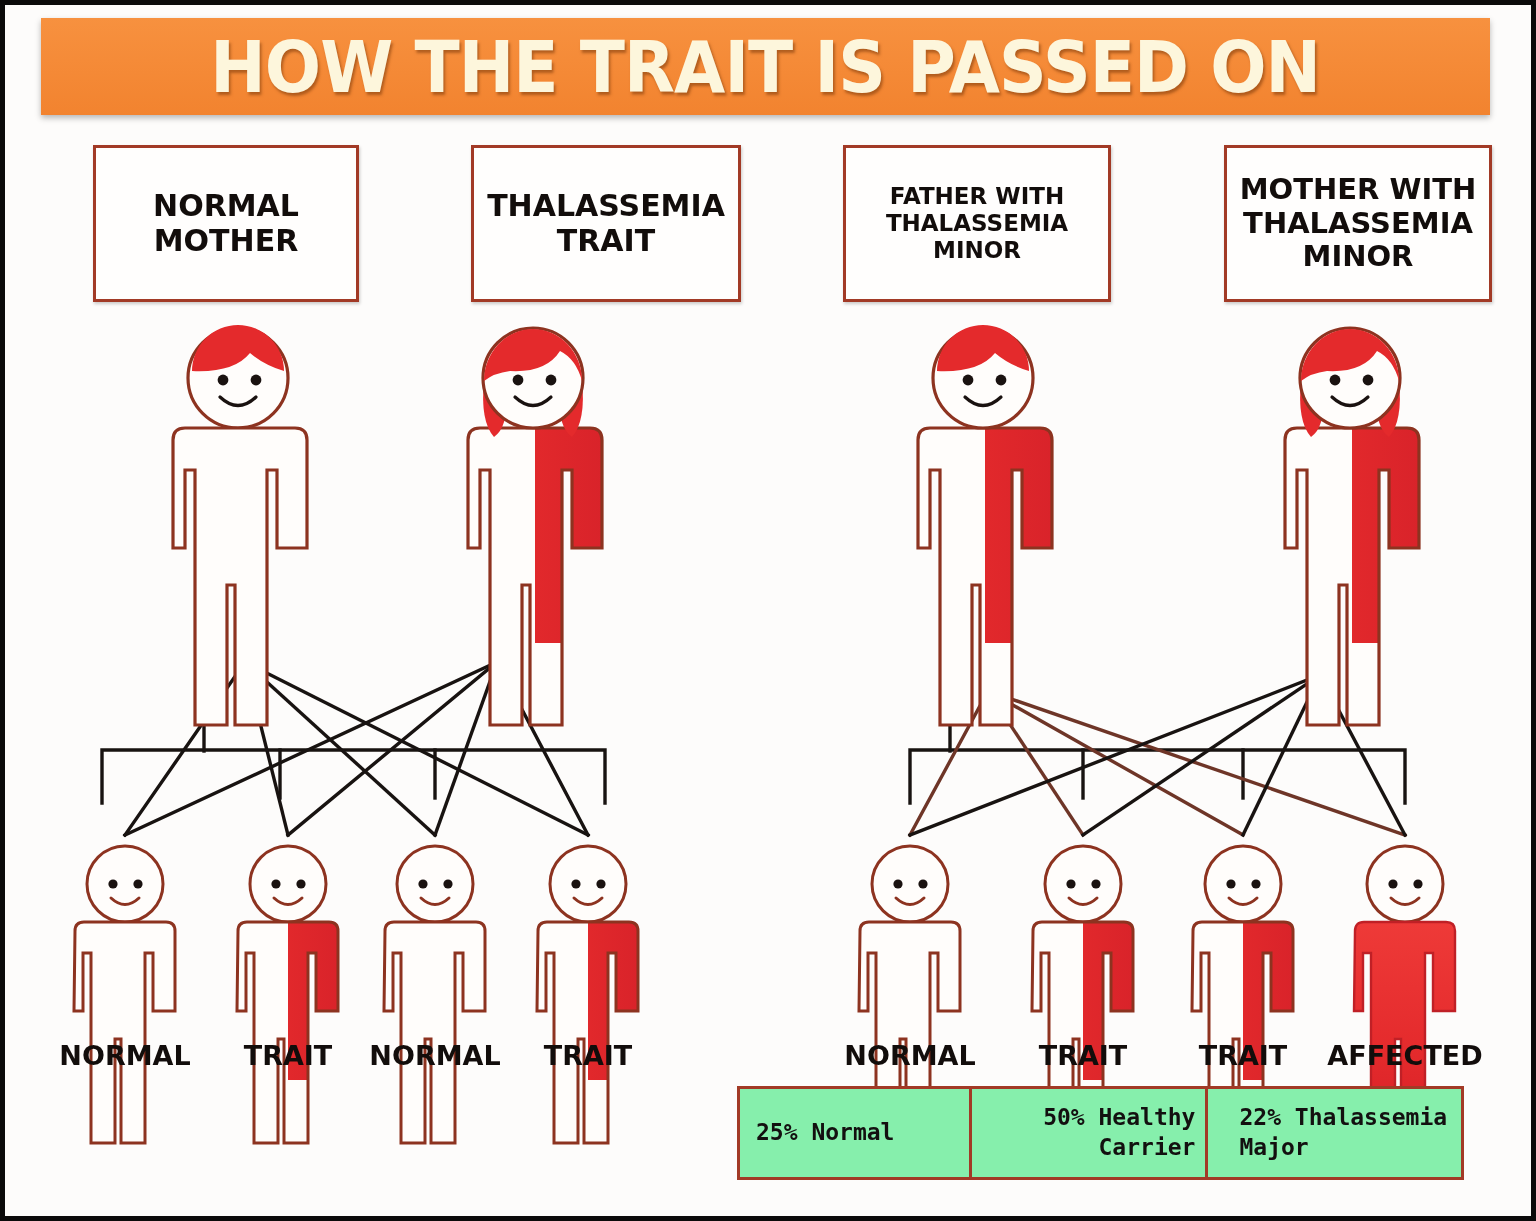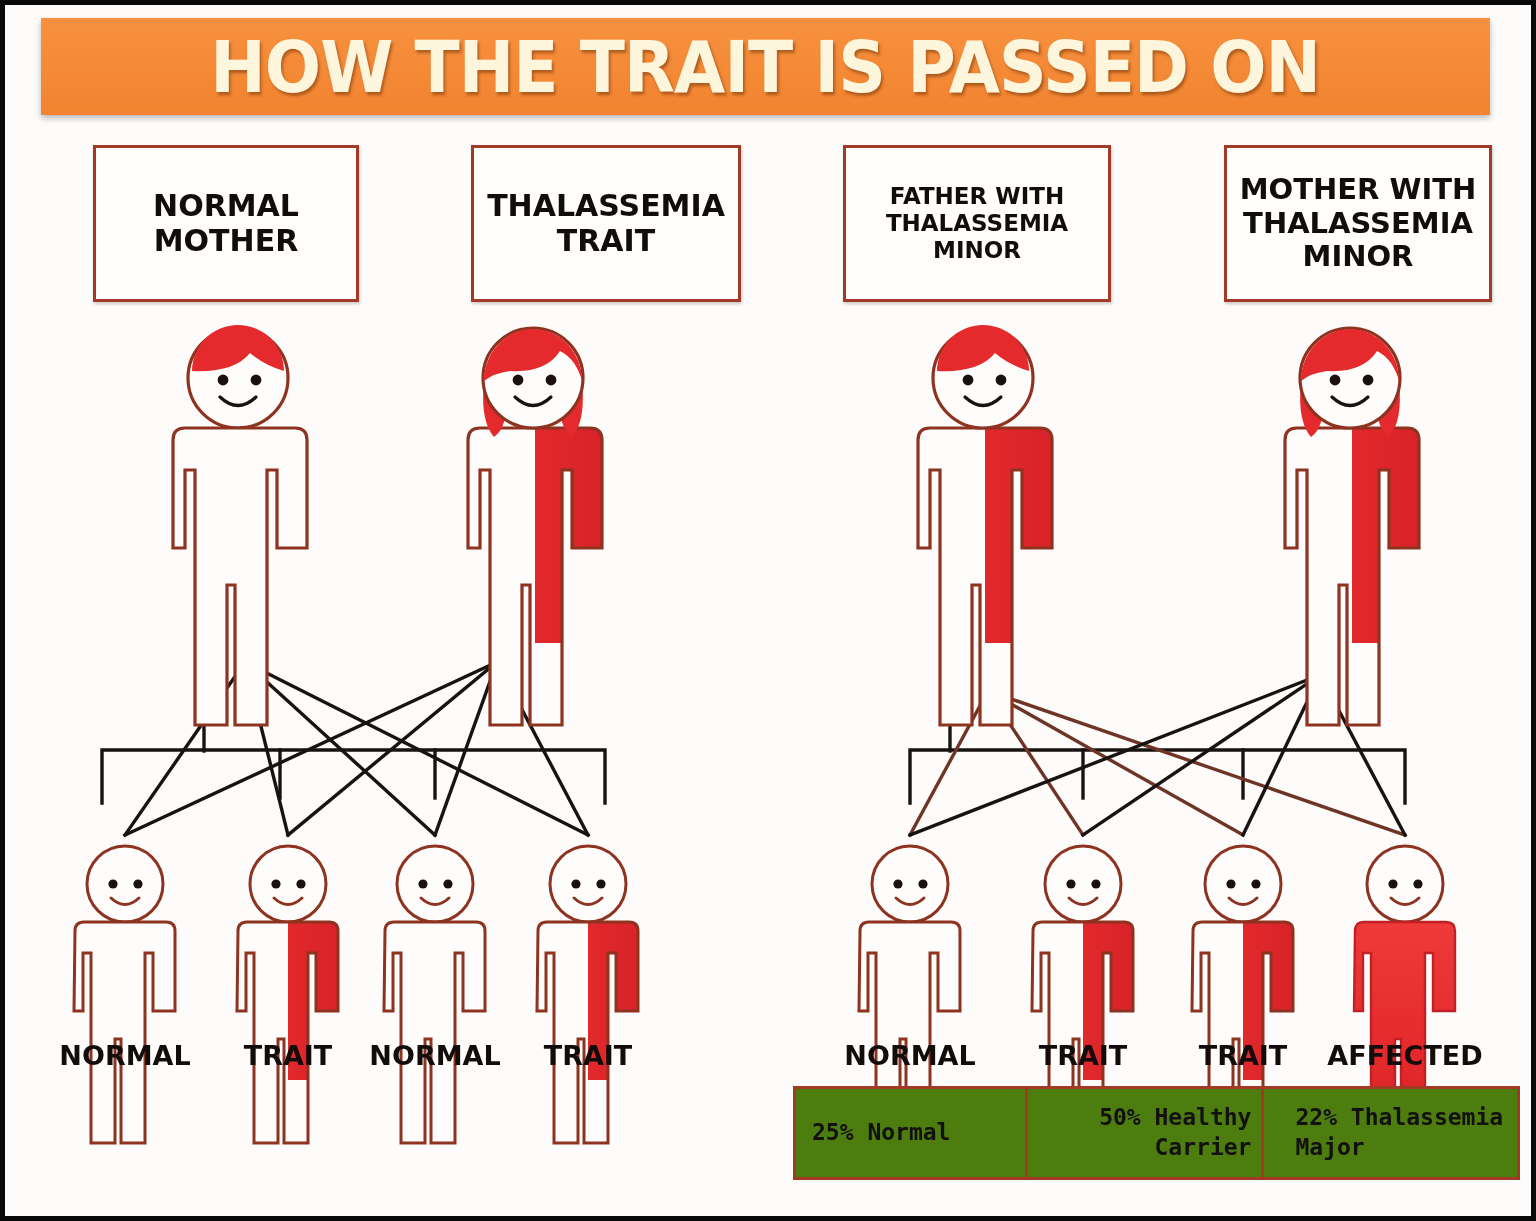--- a/index.html
+++ b/index.html
@@ -54,22 +54,22 @@
   
   .cap{
     position:absolute;
     font-family:"DejaVu Sans",sans-serif;
     font-weight:bold;font-size:27px;color:#120d0b;
     text-align:center;white-space:nowrap;
     transform:translateX(-50%);
   }
   
   .stats{
-    position:absolute;left:788px;top:1081px;width:727px;height:94px;
-    border:3px solid #a23a26;box-sizing:border-box;display:flex;background:#4d7c0f;gap:15px;
+    position:absolute;left:732px;top:1081px;width:727px;height:94px;
+    border:3px solid #a23a26;box-sizing:border-box;display:flex;background:#86efac;gap:15px;
   }
   .stats-cell{
     border-right:3px solid #a23a26;box-sizing:border-box;
     display:flex;align-items:center;
     padding:6px 10px 6px 16px;
     font-family:"DejaVu Sans Mono",monospace;
     font-weight:bold;font-size:23px;line-height:1.3;color:#131010;
   }
   .stats-cell:last-child{border-right:none;}
   .sc0{width:242px;}

